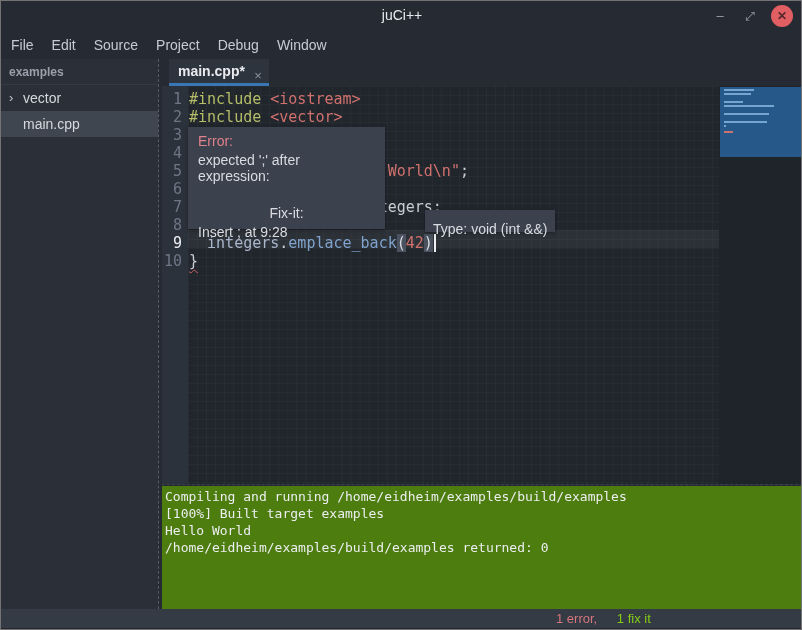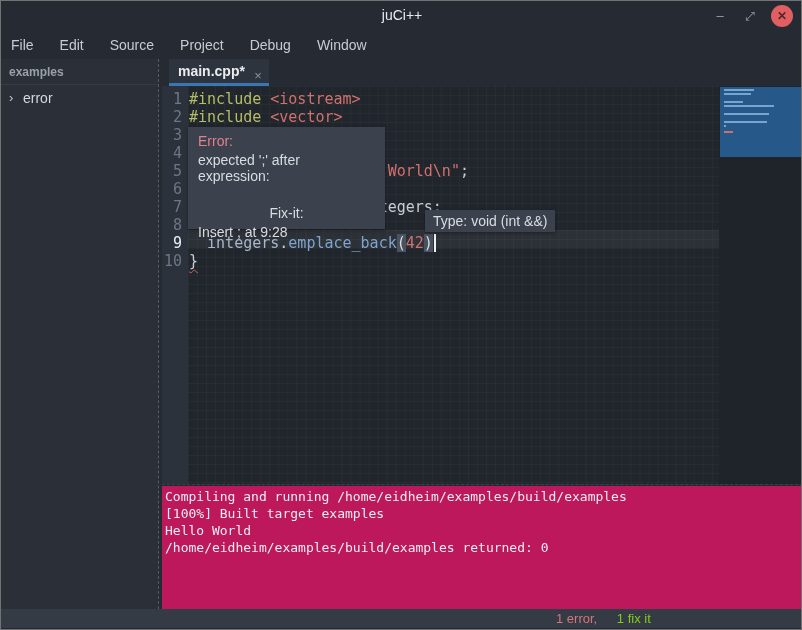--- a/index.html
+++ b/index.html
@@ -12,21 +12,21 @@
   
   .titlebar{position:absolute;left:0;top:0;width:802px;height:30px;background:#262b33;}
   .title{position:absolute;left:0;right:0;top:6px;text-align:center;font-size:14px;color:#e7eaee;}
   .win-btn{position:absolute;top:4px;width:22px;height:22px;line-height:22px;text-align:center;
     color:#9aa1ab;font-size:13px;cursor:default;}
   .win-min{right:72px;}
   .win-max{right:42px;font-size:12px;}
   .win-close{right:10px;background:#e15f63;border-radius:50%;color:#55262c;font-weight:bold;font-size:12px;}
   
   .menubar{position:absolute;left:0;top:30px;width:802px;height:28px;background:#262b33;
-    display:flex;gap:20px;align-items:center;padding-left:7px;}
+    display:flex;gap:12px;align-items:center;padding-left:7px;}
   .menu-item{font-size:14px;color:#c6cbd3;padding:2px 3px;}
   
   .sidebar{position:absolute;left:0;top:58px;width:157px;height:550px;background:#2a2f38;}
   .side-header{height:26px;line-height:26px;padding-left:8px;font-size:12px;font-weight:bold;
     color:#99a0aa;border-bottom:1px solid #343b45;}
   .side-row{height:26px;line-height:26px;font-size:14px;color:#d5d9de;position:relative;}
   .side-row .chev{position:absolute;left:8px;top:0;color:#c3c8d0;font-size:13px;}
   .side-row .lbl{position:absolute;left:22px;top:0;}
   .side-row.selected{background:#3f4650;}
   .vdivider{position:absolute;left:157px;top:58px;width:4px;height:550px;background:#262b33;
@@ -63,24 +63,24 @@
   .minimap{position:absolute;left:1px;top:1px;width:82px;height:70px;background:#26588a;overflow:hidden;}
   .minimap .mbar{height:2px;margin:2px 0 0 4px;background:#85b4da;opacity:.85;}
   .minimap .merr{position:absolute;left:4px;top:44px;width:9px;height:2px;background:#c9736f;}
   
   .tooltip{position:absolute;background:#3b414d;color:#d9dce1;font-size:14px;z-index:5;
     box-shadow:0 1px 4px rgba(0,0,0,0.35);}
   .tt-error{left:187px;top:126px;width:197px;height:102px;padding:6px 10px;}
   .tt-error .tt-title{color:#e0828c;margin-bottom:3px;}
   .tt-error .tt-msg{margin-bottom:21px;}
   .tt-error .tt-fix{margin-bottom:3px;text-align:center;}
-  .tt-type{left:424px;top:209px;height:22px;line-height:22px;padding:0 8px;white-space:nowrap;}
+  .tt-type{left:424px;top:209px;height:22px;line-height:22px;padding:8px 8px;white-space:nowrap;}
   
   .hdivider{position:absolute;left:161px;top:483px;width:641px;height:2px;border-top:1px dashed #3a414c;}
-  .terminal{position:absolute;left:161px;top:485px;width:641px;height:123px;background:#be185d;
+  .terminal{position:absolute;left:161px;top:485px;width:641px;height:123px;background:#4d7c0f;
     font-family:"DejaVu Sans Mono", monospace;font-size:13px;line-height:17px;color:#eceef0;
     padding:2px 0 8px 3px;white-space:pre;}
   
   .statusbar{position:absolute;left:0;top:608px;width:802px;height:19px;background:#343b45;
     font-size:13px;line-height:19px;color:#e3e6ea;}
   .status-left{position:absolute;left:8px;top:0;}
   .status-diag{position:absolute;left:555px;top:0;}
   .diag-error{color:#d4767c;}
   .diag-fix{color:#84cc16;margin-left:16px;}
   .bottom-strip{position:absolute;left:0;top:627px;width:802px;height:3px;background:#23272e;}
@@ -104,21 +104,25 @@
       <div class="menu-item">Project</div>
       <div class="menu-item">Debug</div>
       <div class="menu-item">Window</div>
     </div>
 
   <div class="sidebar">
     <div class="side-header">examples</div>
     <div id="side-rows">
         <div class="side-row">
           <span class="chev">›</span>
-          <span class="lbl">error</span>
+          <span class="lbl">vector</span>
+        </div>
+        <div class="side-row selected">
+          <span class="chev"></span>
+          <span class="lbl">main.cpp</span>
         </div>
       </div>
   </div>
   <div class="vdivider"></div>
 
   <div class="tabbar">
     <div class="tab">
       <span>main.cpp*</span>
       <span class="tab-close">×</span>
     </div>

